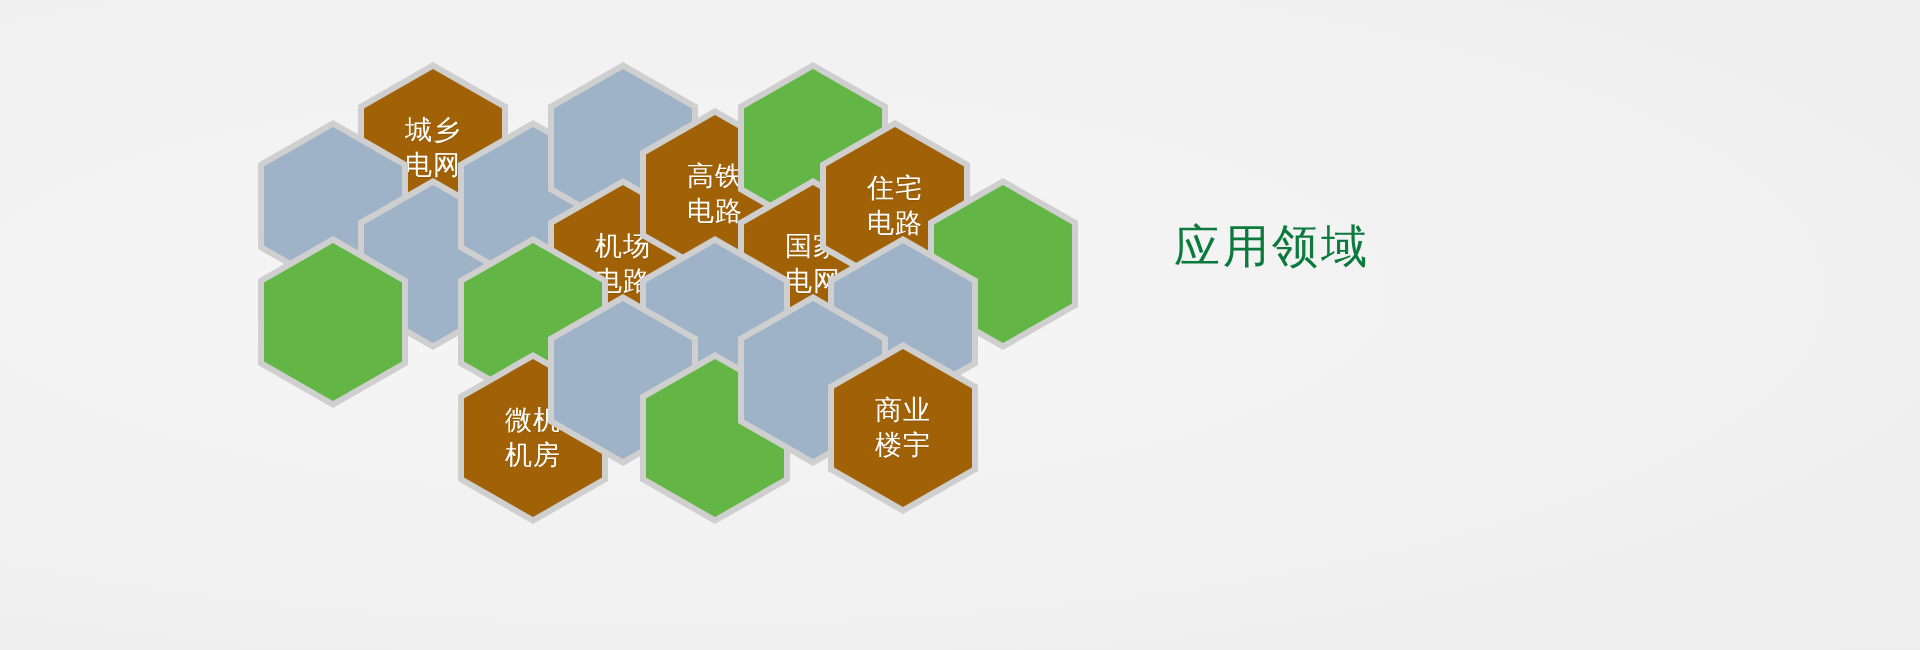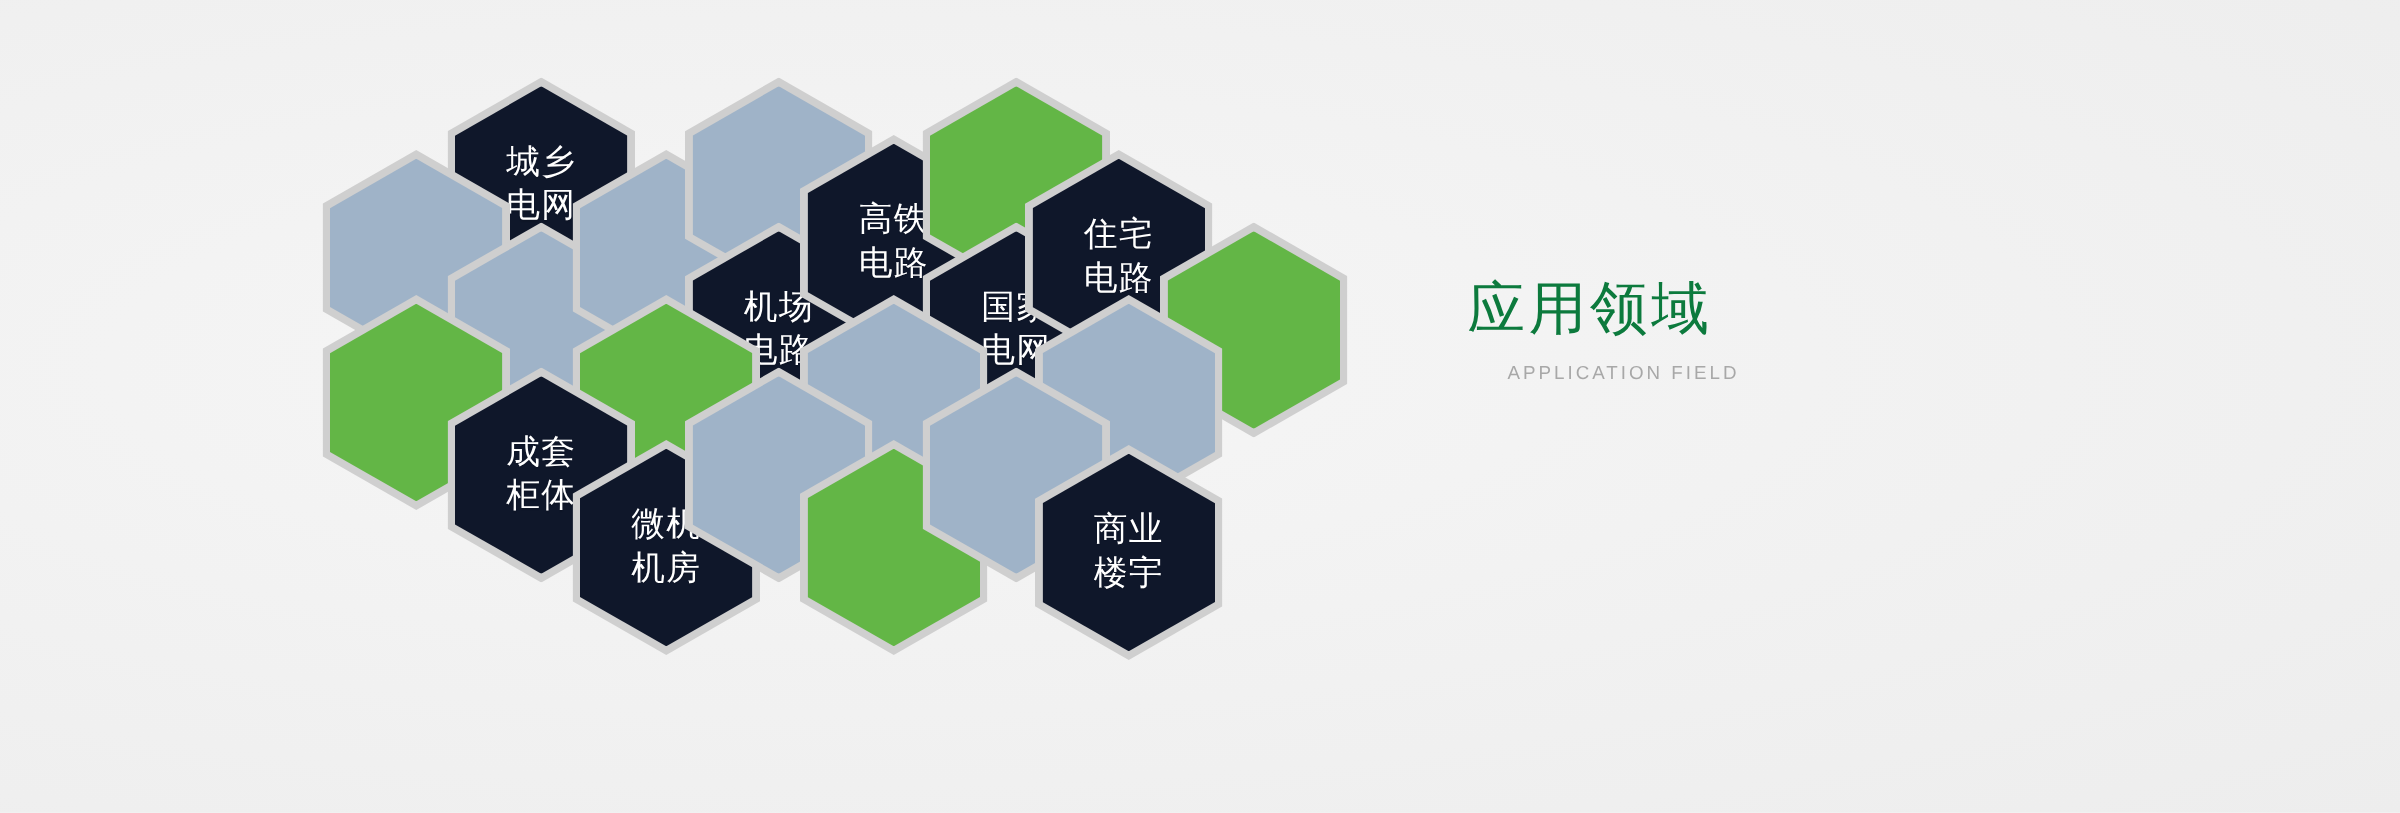--- a/index.html
+++ b/index.html
@@ -47,21 +47,21 @@
     height: 158px;
     -webkit-clip-path: polygon(50% 0%, 100% 25%, 100% 75%, 50% 100%, 0% 75%, 0% 25%);
     clip-path: polygon(50% 0%, 100% 25%, 100% 75%, 50% 100%, 0% 75%, 0% 25%);
     overflow: hidden;
     display: flex;
     align-items: center;
     justify-content: center;
   }
 
   
-  .hex.label > .inner { background: #0f172a; }
+  .hex.label > .inner { background: #a16207; }
   .hex.label .txt {
     color: #ffffff;
     font-size: 27px;
     line-height: 1.28;
     letter-spacing: 1px;
     text-align: center;
     font-family: "DejaVu Sans", "Liberation Sans", sans-serif;
     white-space: pre-line;
     text-shadow: 0 1px 1px rgba(0,0,0,.12);
   }
@@ -207,26 +207,20 @@
       </div>
       <div class="hex solid" style="left: 928px; top: 178px;">
         <div class="inner"></div>
       </div>
       <div class="hex solid" style="left: 258px; top: 236px;">
         <div class="inner"></div>
       </div>
       <div class="hex solid" style="left: 458px; top: 236px;">
         <div class="inner"></div>
       </div>
-      <div class="hex label" style="left: 358px; top: 294px;">
-        <div class="inner">
-          <div class="txt">成套
-柜体</div>
-        </div>
-      </div>
       <div class="hex photo" style="left: 640px; top: 236px;">
         <div class="inner ph-train"></div>
       </div>
       <div class="hex photo" style="left: 828px; top: 236px;">
         <div class="inner ph-building"></div>
       </div>
       <div class="hex label" style="left: 458px; top: 352px;">
         <div class="inner">
           <div class="txt">微机
 机房</div>
@@ -234,26 +228,25 @@
       </div>
       <div class="hex photo" style="left: 548px; top: 294px;">
         <div class="inner ph-switch"></div>
       </div>
       <div class="hex solid" style="left: 640px; top: 352px;">
         <div class="inner"></div>
       </div>
       <div class="hex photo" style="left: 738px; top: 294px;">
         <div class="inner ph-sunset"></div>
       </div>
-      <div class="hex label" style="left: 828px; top: 356px; padding-left: 28px;">
+      <div class="hex label" style="left: 828px; top: 342px; padding-left: 28px;">
         <div class="inner">
           <div class="txt">商业
 楼宇</div>
         </div>
       </div>
     </div>
 
   <div id="title-block">
     <div id="title-cn">应用领域</div>
-    <div id="title-en">APPLICATION FIELD</div>
   </div>
 
 </div>
 
 </body></html>

